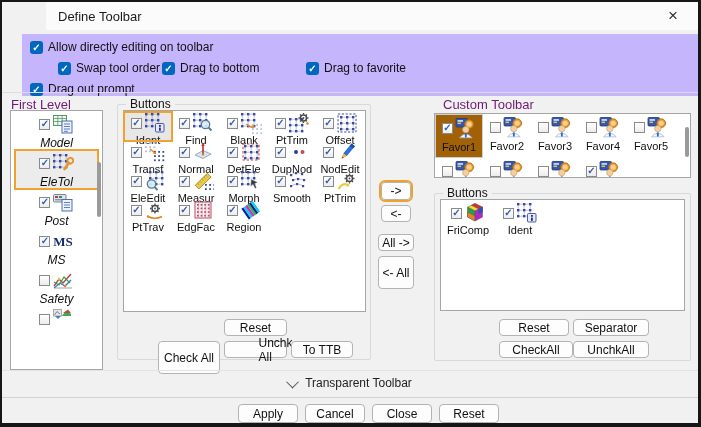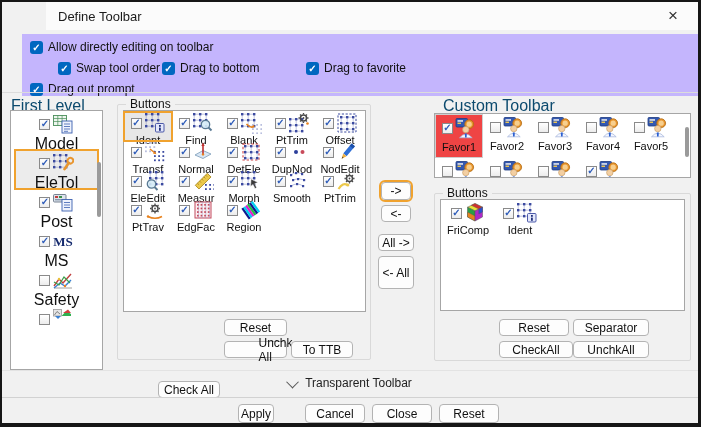--- a/index.html
+++ b/index.html
@@ -9,48 +9,48 @@
   .titlebar{position:absolute;left:0;top:0;right:0;height:28px;background:#fbfbfb;margin-left:44px;}
   .title{position:absolute;left:12px;top:7px;font-size:13px;color:#1b1b1b;}
   .close-btn{position:absolute;right:8px;top:2px;width:34px;height:24px;display:flex;align-items:center;justify-content:center;
     font-size:17px;color:#333;cursor:pointer;}
   .opts{position:absolute;left:0;top:32px;right:0;height:62px;background:#c4b5fd;margin-left:20px;}
   .optrow{position:absolute;display:flex;align-items:center;gap:5px;font-size:12px;color:#111;}
   .cb11{width:13px;height:13px;border-radius:3px;background:#0067c0;flex:none;position:relative;}
   .cb11::after{content:"✓";position:absolute;left:0;top:0;width:13px;height:13px;color:#fff;font-size:10px;line-height:13px;text-align:center;font-weight:bold;}
   .hline{position:absolute;left:0;right:0;height:1px;background:#dcdcdc;}
 
-  .panel-label{position:absolute;font-size:16px;color:#0c4a6e;}
+  .panel-label{position:absolute;font-size:13px;color:#701a75;}
   .listbox{position:absolute;background:#fff;border:1px solid #a6a6a6;box-sizing:border-box;overflow:hidden;}
   .groupbox{position:absolute;border:1px solid #d9d9d9;border-radius:2px;box-sizing:border-box;}
   .groupbox>.gb-label{position:absolute;top:-8px;left:8px;background:#f1f1f1;padding:0 4px;font-size:12px;color:#111;}
 
   
   .item{display:flex;flex-direction:column;align-items:center;justify-content:flex-start;box-sizing:border-box;cursor:pointer;}
   .item .top{display:flex;align-items:center;justify-content:center;gap:2px;height:26px;}
   .item .lbl{font-size:11px;color:#111;line-height:13px;white-space:nowrap;}
   .cb{width:11px;height:11px;border:1px solid #8a8a8a;background:linear-gradient(#ffffff,#ececec);box-sizing:border-box;position:relative;flex:none;}
   .item.checked .cb::after{content:"✓";position:absolute;left:-1px;top:-2px;width:12px;text-align:center;font-size:10px;line-height:12px;font-weight:bold;color:#2d5bb8;}
   .icon{width:22px;height:22px;flex:none;}
   .icon svg{width:100%;height:100%;display:block;}
 
   
   .fl-item{width:83px;height:39px;margin:0 auto;}
-  .fl-item .lbl{font-size:16px;}
+  .fl-item .lbl{font-size:12px;font-style:italic;}
   .fl-item.selected{background:#ececec;outline:2px solid #f0a22e;outline-offset:-1px;}
   .scroll-thumb{position:absolute;width:4px;background:#9a9a9a;border-radius:2px;}
 
   
   .tools-grid{position:absolute;display:flex;flex-wrap:wrap;align-content:flex-start;}
   .tool-item{width:48px;height:29px;}
   .tool-item.selected{background:#e7e7e7;outline:2px solid #f0a22e;outline-offset:-1px;}
 
   
   .fav-item{width:48px;height:44px;}
-  .fav-item.selected{background:#ef4444;border:1px solid #cfcfcf;}
+  .fav-item.selected{background:#a16207;border:1px solid #cfcfcf;}
 
   .btn{position:absolute;background:#fdfdfd;border:1px solid #b3b3b3;border-radius:4px;font-size:12px;color:#111;
     display:flex;align-items:center;justify-content:center;box-sizing:border-box;cursor:pointer;}
   .btn.hl{outline:2px solid #f0a22e;outline-offset:0;}
 
   .expander{position:absolute;left:0;right:0;top:372px;height:18px;display:flex;align-items:center;justify-content:center;gap:8px;
     font-size:12px;color:#222;cursor:pointer;}
   .chev{width:8px;height:8px;border-left:1.6px solid #555;border-bottom:1.6px solid #555;transform:rotate(-45deg) translate(1px,-1px);}
 </style>
 </head>
@@ -610,21 +610,21 @@
                 <rect x="13" y="4.5" width="2.3" height="13" fill="#101a90"></rect>
                 <rect x="15.3" y="4.5" width="2.3" height="13" fill="#00d0f0"></rect>
               </g>
             </svg>
           </span>
         </div>
         <span class="lbl">Region</span>
       </div>
     </div>
   <div class="btn" style="left:222px;top:317px;width:63px;height:17px;">Reset</div>
-  <div class="btn" style="left:156px;top:339px;width:62px;height:17px;margin-top:40px;">Check All</div>
+  <div class="btn" style="left:156px;top:339px;width:62px;height:33px;">Check All</div>
   <div class="btn" style="left:222px;top:339px;width:63px;height:17px;padding-left:40px;">Unchk All</div>
   <div class="btn" style="left:289px;top:339px;width:62px;height:17px;">To TTB</div>
 
   <div class="btn hl" style="left:379px;top:180px;width:30px;height:18px;">-&gt;</div>
   <div class="btn" style="left:379px;top:203px;width:30px;height:17px;">&lt;-</div>
   <div class="btn" style="left:376px;top:232px;width:36px;height:17px;">All -&gt;</div>
   <div class="btn" style="left:376px;top:254px;width:36px;height:33px;">&lt;- All</div>
 
   <div class="panel-label" style="left:441px;top:95px;">Custom Toolbar</div>
   <div class="listbox" style="left:432px;top:111px;width:257px;height:65px;">
@@ -855,17 +855,17 @@
   <div class="btn" style="left:571px;top:317px;width:76px;height:17px;">Separator</div>
   <div class="btn" style="left:497px;top:339px;width:74px;height:17px;">CheckAll</div>
   <div class="btn" style="left:571px;top:339px;width:76px;height:17px;">UnchkAll</div>
 
   <div class="hline" style="top:368px;background:#e3e3e3;"></div>
   <div class="expander">
     <span class="chev"></span>
     <span>Transparent Toolbar</span>
   </div>
   <div class="hline" style="top:395px;background:#d2d2d2;"></div>
-  <div class="btn" style="left:236px;top:402px;width:36px;height:19px;">Apply</div>
+  <div class="btn" style="left:236px;top:402px;width:60px;height:19px;">Apply</div>
   <div class="btn" style="left:303px;top:402px;width:60px;height:19px;">Cancel</div>
   <div class="btn" style="left:370px;top:402px;width:60px;height:19px;">Close</div>
   <div class="btn" style="left:437px;top:402px;width:60px;height:19px;">Reset</div>
 </div>
 
 </body></html>

